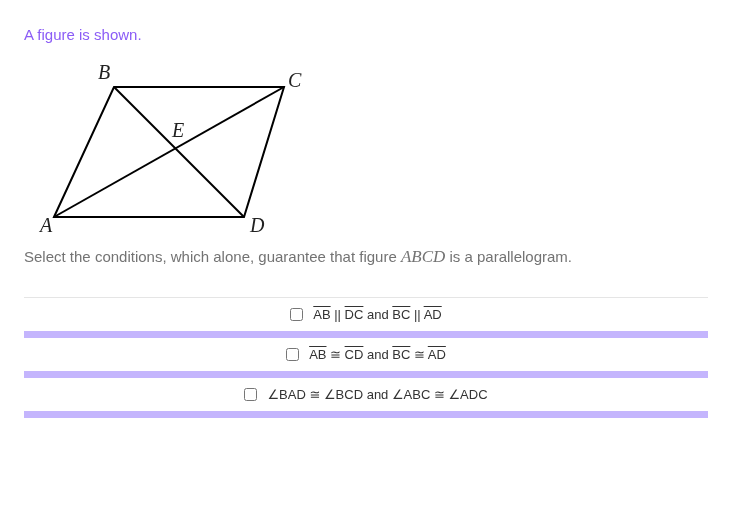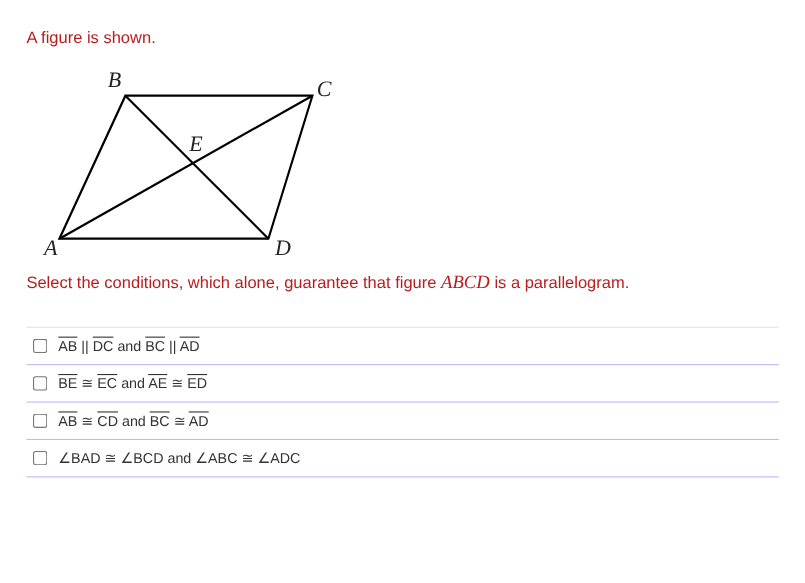--- a/index.html
+++ b/index.html
@@ -8,56 +8,57 @@
       font-size: 14px;
       color: #333;
       background: #fff;
       width: 732px;
       height: 530px;
       padding: 26px 24px;
       overflow: hidden;
     }
     .intro {
       font-size: 15px;
-      color: #b91c1c;
+      color: #8b5cf6;
       margin-bottom: 14px;
     }
     .figure-wrap {
       margin: 0 0 10px 10px;
     }
     .figure-svg {
       display: block;
     }
     .vlabel {
       font-family: "Times New Roman", serif;
       font-style: italic;
       font-size: 20px;
       fill: #222;
     }
     .prompt {
       font-size: 15px;
-      color: #b91c1c;
+      color: #737373;
       margin-bottom: 30px;
     }
     .prompt .abcd {
       font-family: "Times New Roman", serif;
       font-style: italic;
       font-size: 17px;
     }
     .options {
       border-top: 1px solid #e5e5e5;
     }
     .option-row {
       display: flex;
       align-items: center;
       padding: 9px 6px;
-      border-bottom: 1px solid #c4b5fd;
+      border-bottom: 7px solid #c4b5fd;
       font-size: 13px;
       color: #333;
       white-space: pre;
+      justify-content: center;
     }
     .cb {
       width: 13px;
       height: 13px;
       margin-right: 10px;
       flex: none;
     }
     .seg {
       text-decoration: overline;
     }
@@ -80,16 +81,15 @@
     <text class="vlabel" x="138" y="80">E</text>
   </svg>
 </div>
 
 <div class="prompt">
   <span>Select the conditions, which alone, guarantee that figure  </span><span class="abcd">ABCD</span><span> is a parallelogram.</span>
 </div>
 
 <div class="options" id="options-list">
     <label class="option-row"><input type="checkbox" class="cb" style=""><span><span class="seg">AB</span><span> || </span><span class="seg">DC</span><span> and </span><span class="seg">BC</span><span> || </span><span class="seg">AD</span></span></label>
-    <label class="option-row"><input type="checkbox" class="cb" style=""><span><span class="seg">BE</span><span> ≅ </span><span class="seg">EC</span><span> and </span><span class="seg">AE</span><span> ≅ </span><span class="seg">ED</span></span></label>
     <label class="option-row"><input type="checkbox" class="cb" style=""><span><span class="seg">AB</span><span> ≅ </span><span class="seg">CD</span><span> and </span><span class="seg">BC</span><span> ≅ </span><span class="seg">AD</span></span></label>
     <label class="option-row"><input type="checkbox" class="cb" style=""><span><span>∠BAD ≅ ∠BCD and ∠ABC ≅ ∠ADC</span></span></label>
   </div>
 
 </body></html>

